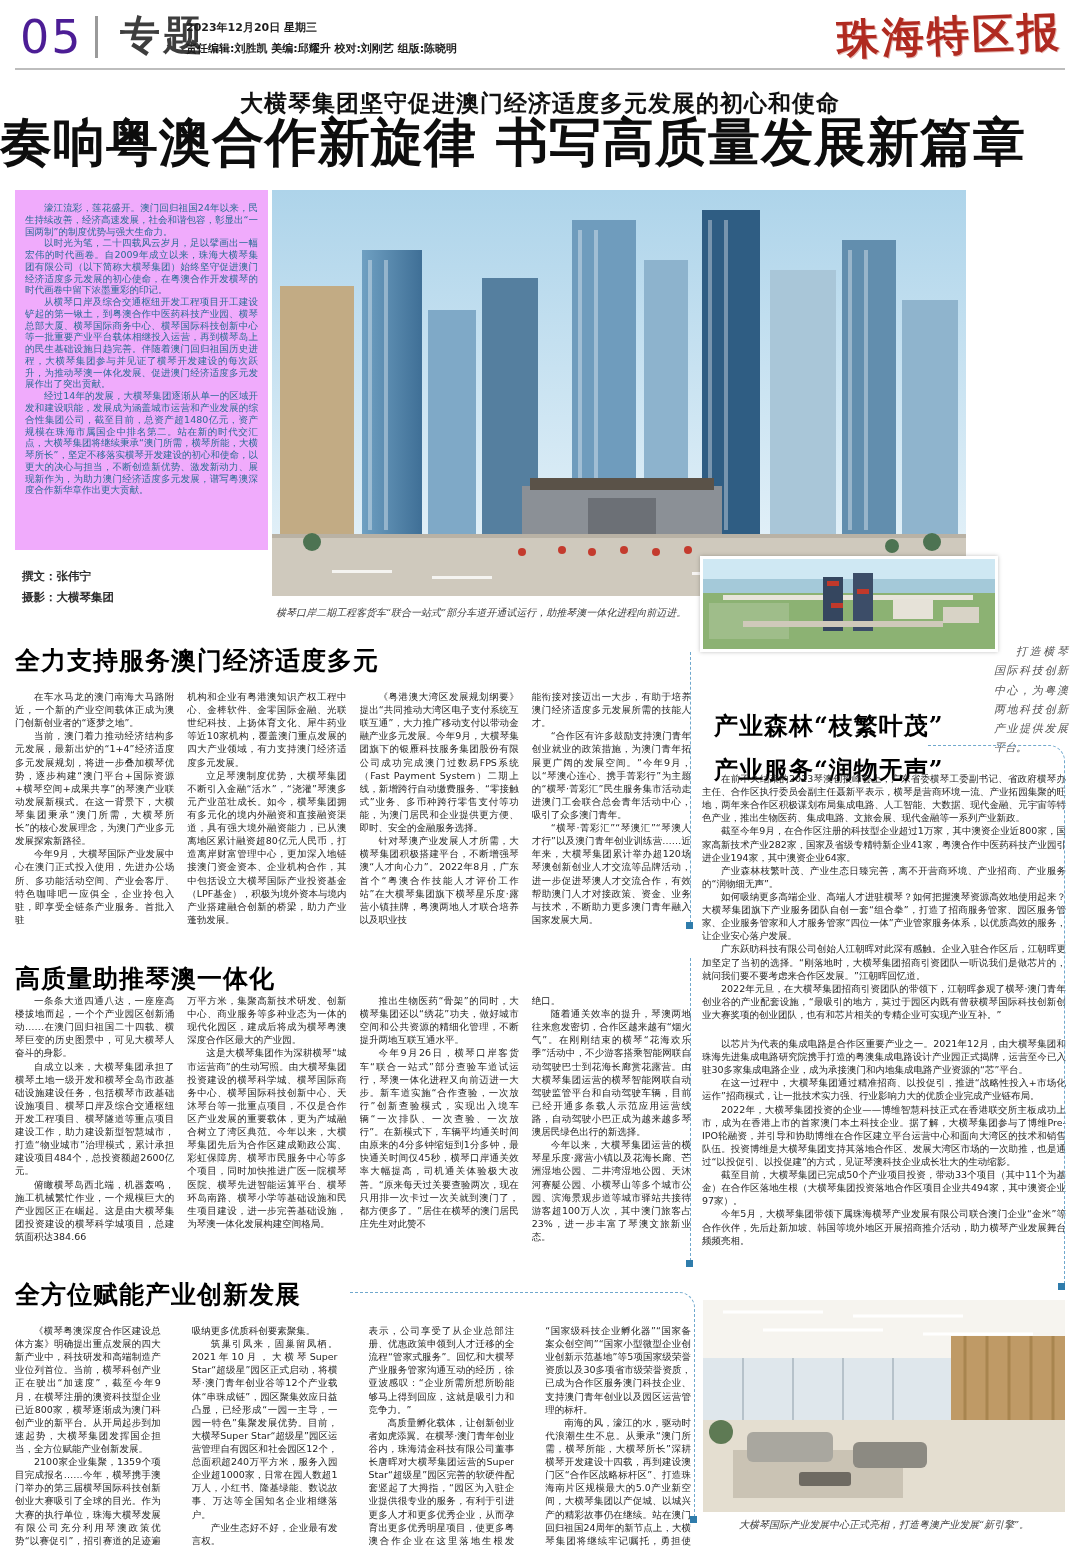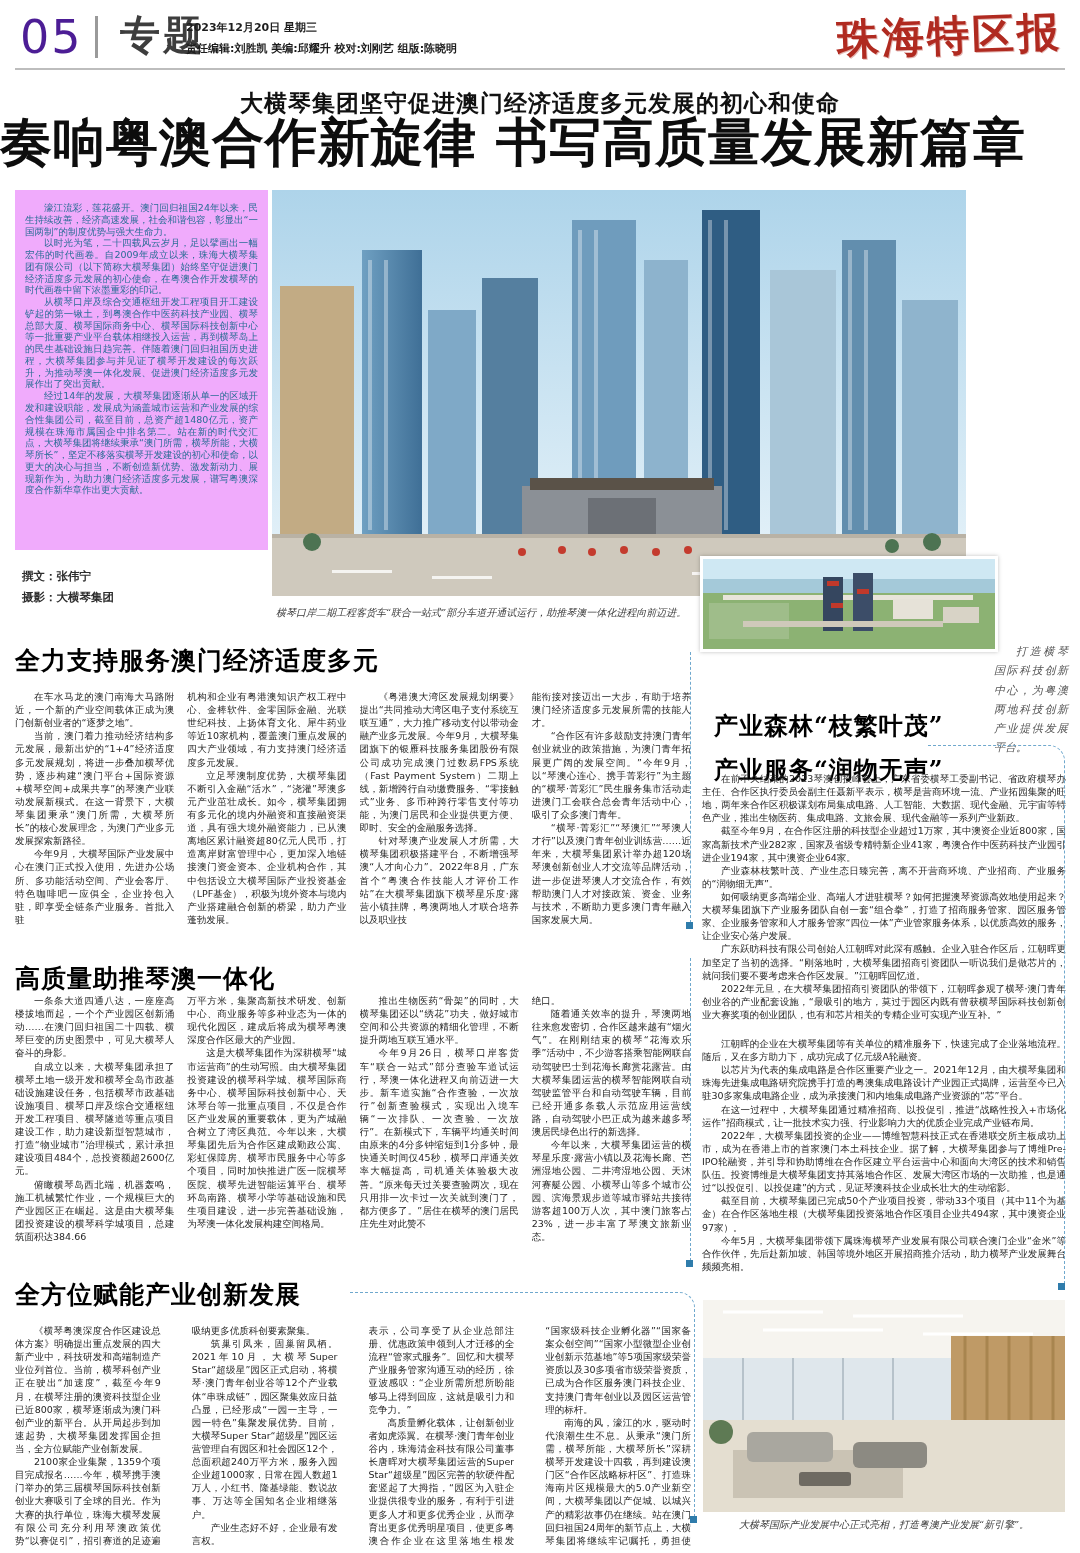--- a/index.html
+++ b/index.html
@@ -214,21 +214,20 @@
 <div class="abs sec-body cols-2" style="left:702px;top:772px;width:364px;height:518px;flex-direction:column;">
     <div class="col">
       <p class="para">在前不久结束的2023琴澳创投峰会上，广东省委横琴工委副书记、省政府横琴办主任、合作区执行委员会副主任聂新平表示，横琴是营商环境一流、产业拓园集聚的旺地，两年来合作区积极谋划布局集成电路、人工智能、大数据、现代金融、元宇宙等特色产业，推出生物医药、集成电路、文旅会展、现代金融等一系列产业新政。</p>
       <p class="para">截至今年9月，在合作区注册的科技型企业超过1万家，其中澳资企业近800家，国家高新技术产业282家，国家及省级专精特新企业41家，粤澳合作中医药科技产业园引进企业194家，其中澳资企业64家。</p>
       <p class="para">产业森林枝繁叶茂、产业生态日臻完善，离不开营商环境、产业招商、产业服务的“润物细无声”。</p>
       <p class="para">如何吸纳更多高端企业、高端人才进驻横琴？如何把握澳琴资源高效地使用起来？大横琴集团旗下产业服务团队自创一套“组合拳”，打造了招商服务管家、园区服务管家、企业服务管家和人才服务管家“四位一体”产业管家服务体系，以优质高效的服务，让企业安心落户发展。</p>
       <p class="para">广东跃昉科技有限公司创始人江朝晖对此深有感触。企业入驻合作区后，江朝晖更加坚定了当初的选择。“刚落地时，大横琴集团招商引资团队一听说我们是做芯片的，就问我们要不要考虑来合作区发展。”江朝晖回忆道。</p>
       <p class="para">2022年元旦，在大横琴集团招商引资团队的带领下，江朝晖参观了横琴·澳门青年创业谷的产业配套设施，“最吸引的地方，莫过于园区内既有曾获横琴国际科技创新创业大赛奖项的创业团队，也有和芯片相关的专精企业可实现产业互补。”</p>
     </div>
     <div class="col">
-      <p class="para">江朝晖的企业在大横琴集团等有关单位的精准服务下，快速完成了企业落地流程。随后，又在多方助力下，成功完成了亿元级A轮融资。</p>
       <p class="para">以芯片为代表的集成电路是合作区重要产业之一。2021年12月，由大横琴集团和珠海先进集成电路研究院携手打造的粤澳集成电路设计产业园正式揭牌，运营至今已入驻30多家集成电路企业，成为承接澳门和内地集成电路产业资源的“芯”平台。</p>
       <p class="para">在这一过程中，大横琴集团通过精准招商、以投促引，推进“战略性投入+市场化运作”招商模式，让一批技术实力强、行业影响力大的优质企业完成产业链布局。</p>
       <p class="para">2022年，大横琴集团投资的企业——博维智慧科技正式在香港联交所主板成功上市，成为在香港上市的首家澳门本土科技企业。据了解，大横琴集团参与了博维Pre-IPO轮融资，并引导和协助博维在合作区建立平台运营中心和面向大湾区的技术和销售队伍。投资博维是大横琴集团支持其落地合作区、发展大湾区市场的一次助推，也是通过“以投促引、以投促建”的方式，见证琴澳科技企业成长壮大的生动缩影。</p>
       <p class="para">截至目前，大横琴集团已完成50个产业项目投资，带动33个项目（其中11个为基金）在合作区落地生根（大横琴集团投资落地合作区项目企业共494家，其中澳资企业97家）。</p>
       <p class="para">今年5月，大横琴集团带领下属珠海横琴产业发展有限公司联合澳门企业“金米”等合作伙伴，先后赴新加坡、韩国等境外地区开展招商推介活动，助力横琴产业发展舞台频频亮相。</p>
     </div>
   </div>
 
 <div class="abs sec-title" style="left:15px;top:1278px;">全方位赋能产业创新发展</div>
 <div class="abs sec-body cols-4" style="left:15px;top:1324px;width:676px;height:224px;gap:31px;">

